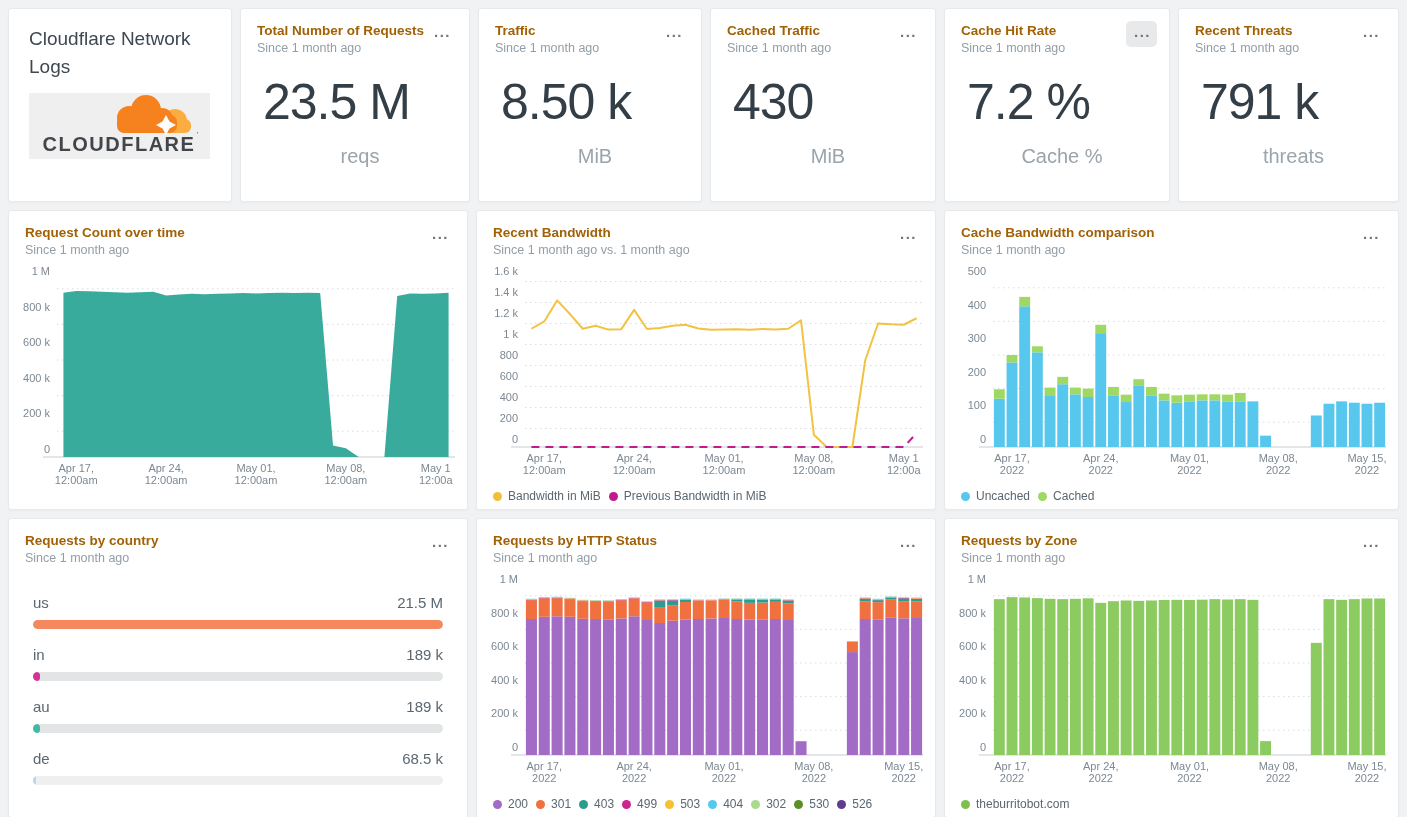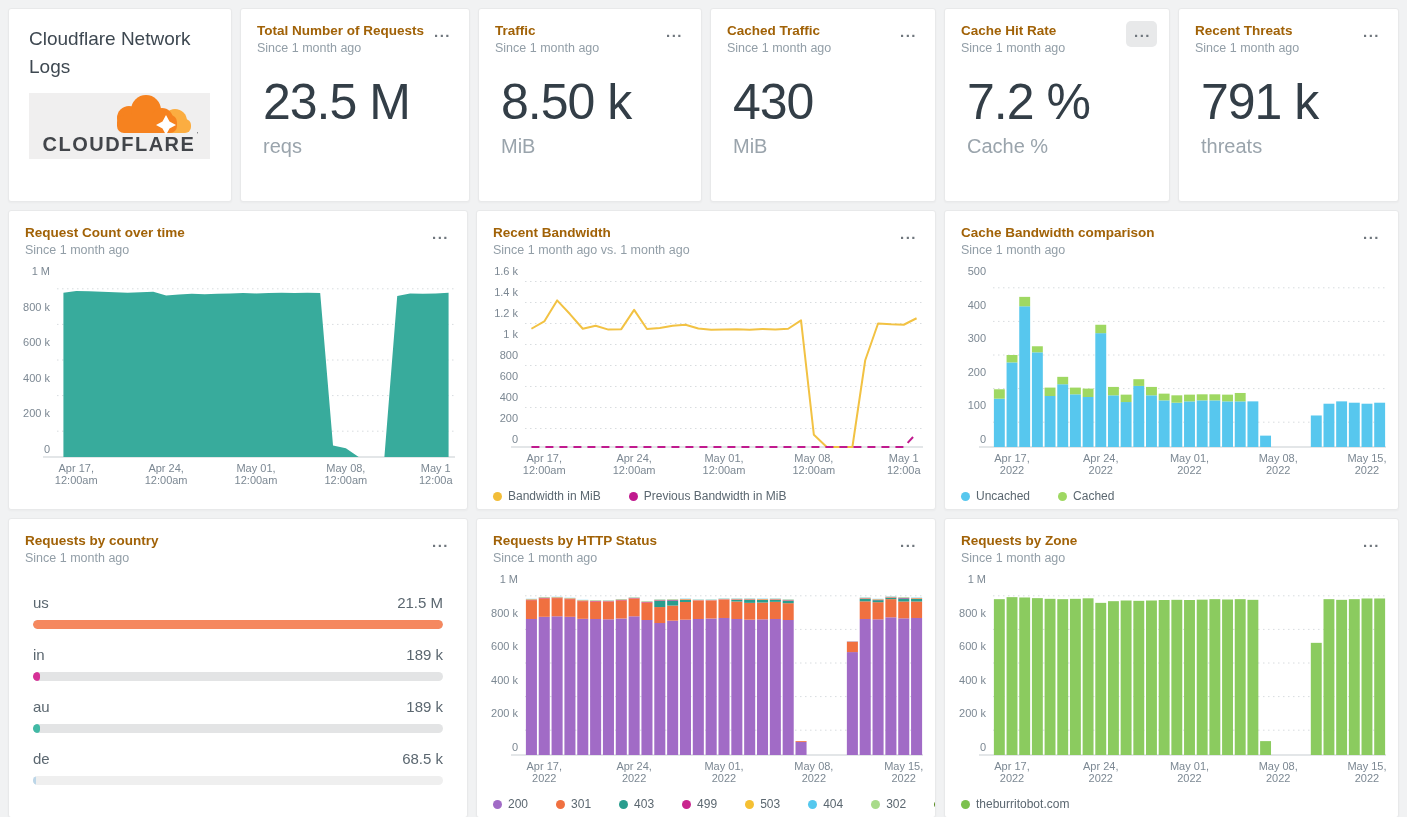--- a/index.html
+++ b/index.html
@@ -23,28 +23,28 @@
   .p-title{font-size:13.5px;font-weight:bold;color:#a16207;line-height:17px;}
   .p-sub{font-size:12.5px;color:#929ea7;line-height:17px;margin-top:1px;}
   .menu{
     position:absolute;top:12px;right:12px;color:#6f767d;font-size:15px;font-weight:bold;
     letter-spacing:1.5px;line-height:8px;padding:7px 6px 11px 8px;border-radius:5px;cursor:pointer;
   }
   .menu.active{background:#e8e9ea;}
   
   .stat-body{padding:16px 12px 0 22px;}
   .stat-value{font-size:50px;color:#333e47;letter-spacing:-1px;line-height:58px;white-space:nowrap;}
-  .stat-unit{font-size:20px;color:#9aa4ac;margin-top:4px;}
+  .stat-unit{font-size:20px;color:#9aa4ac;margin-top:14px;text-align:center;}
   
   .brand-title{font-size:19px;color:#3e4851;line-height:28px;padding:16px 4px 0 20px;}
   .brand-logo{margin:12px 0 0 20px;width:181px;height:66px;background:#f0efef;display:block;}
   
   .chart-box{flex:1 1 auto;min-height:0;position:relative;}
   .chart-box svg{position:absolute;left:0;top:0;}
-  .legend{flex:0 0 26px;display:flex;align-items:center;gap:28px;padding-left:16px;font-size:12px;color:#5b6770;}
+  .legend{flex:0 0 26px;display:flex;align-items:center;gap:8px;padding-left:16px;font-size:12px;color:#5b6770;}
   .legend .li{display:flex;align-items:center;gap:6px;}
   .legend .dot{width:9px;height:9px;border-radius:50%;display:inline-block;}
   .pad-bottom{flex:0 0 16px;}
   
   .country-list{padding:10px 24px 0 24px;}
   .c-row{margin-top:17px;}
   .c-line{display:flex;justify-content:space-between;font-size:15px;color:#5b6770;}
   .c-track{margin-top:9px;height:9px;border-radius:5px;background:#e3e4e5;position:relative;overflow:hidden;}
   .c-track.light{background:#efefef;}
   .c-fill{position:absolute;left:0;top:0;bottom:0;border-radius:5px;}

